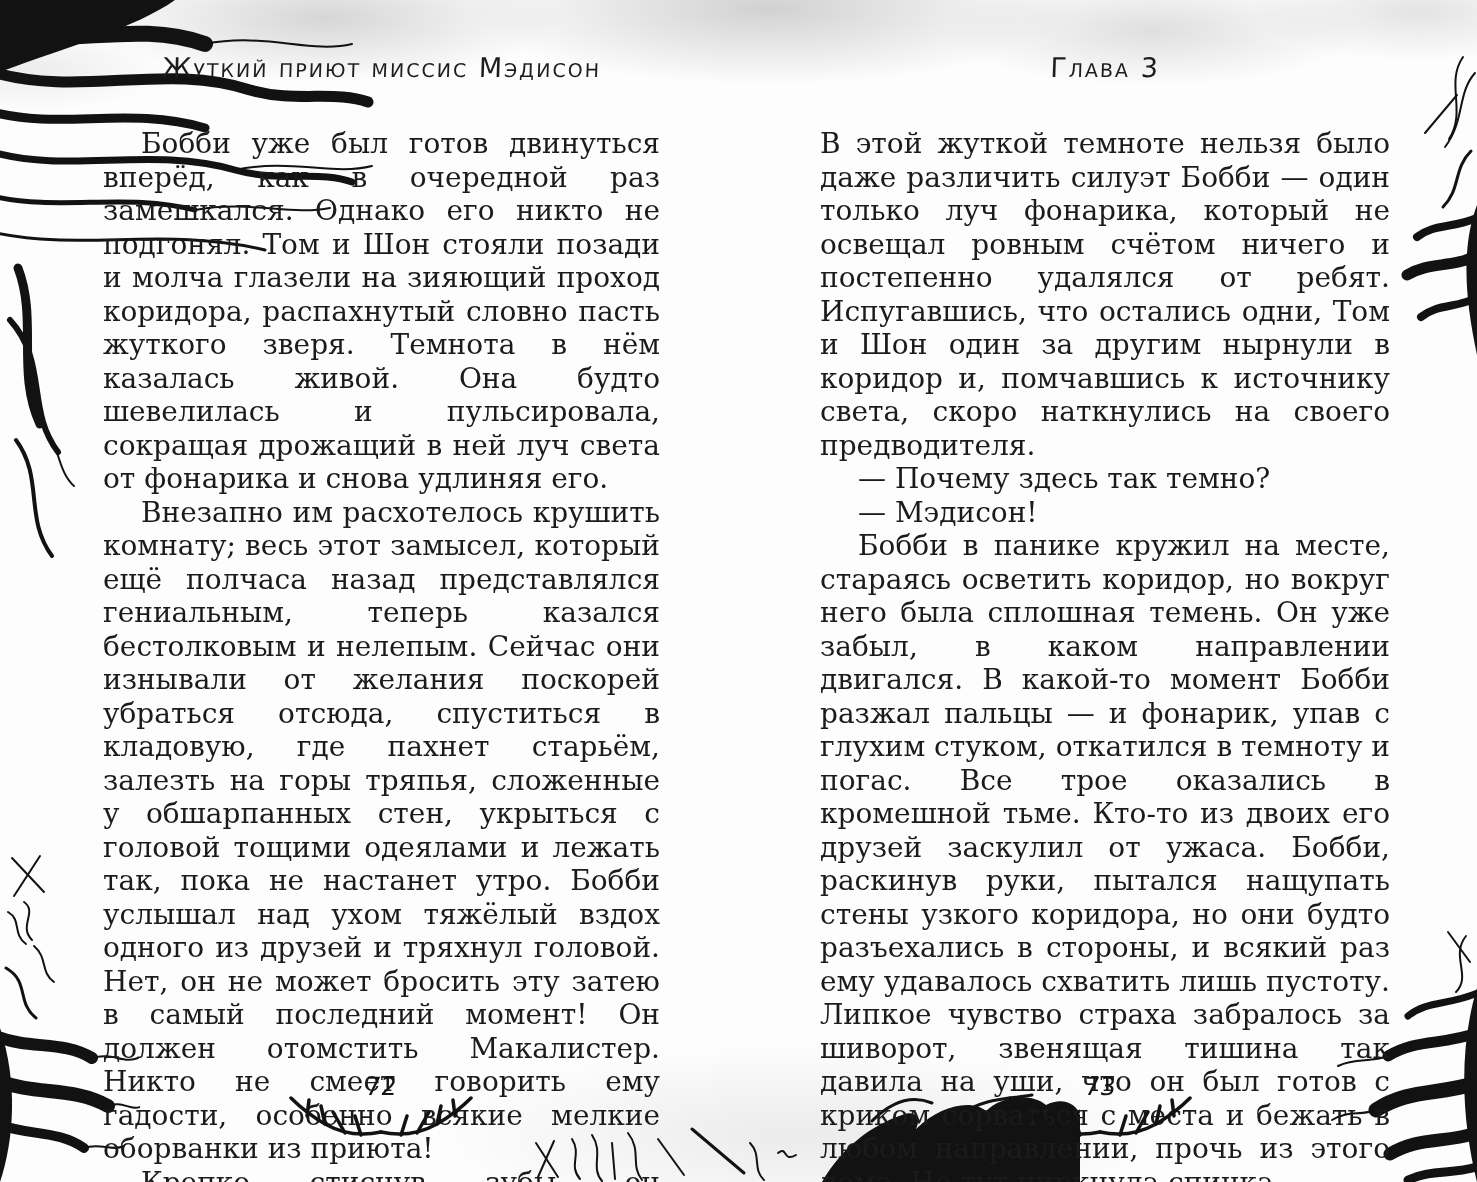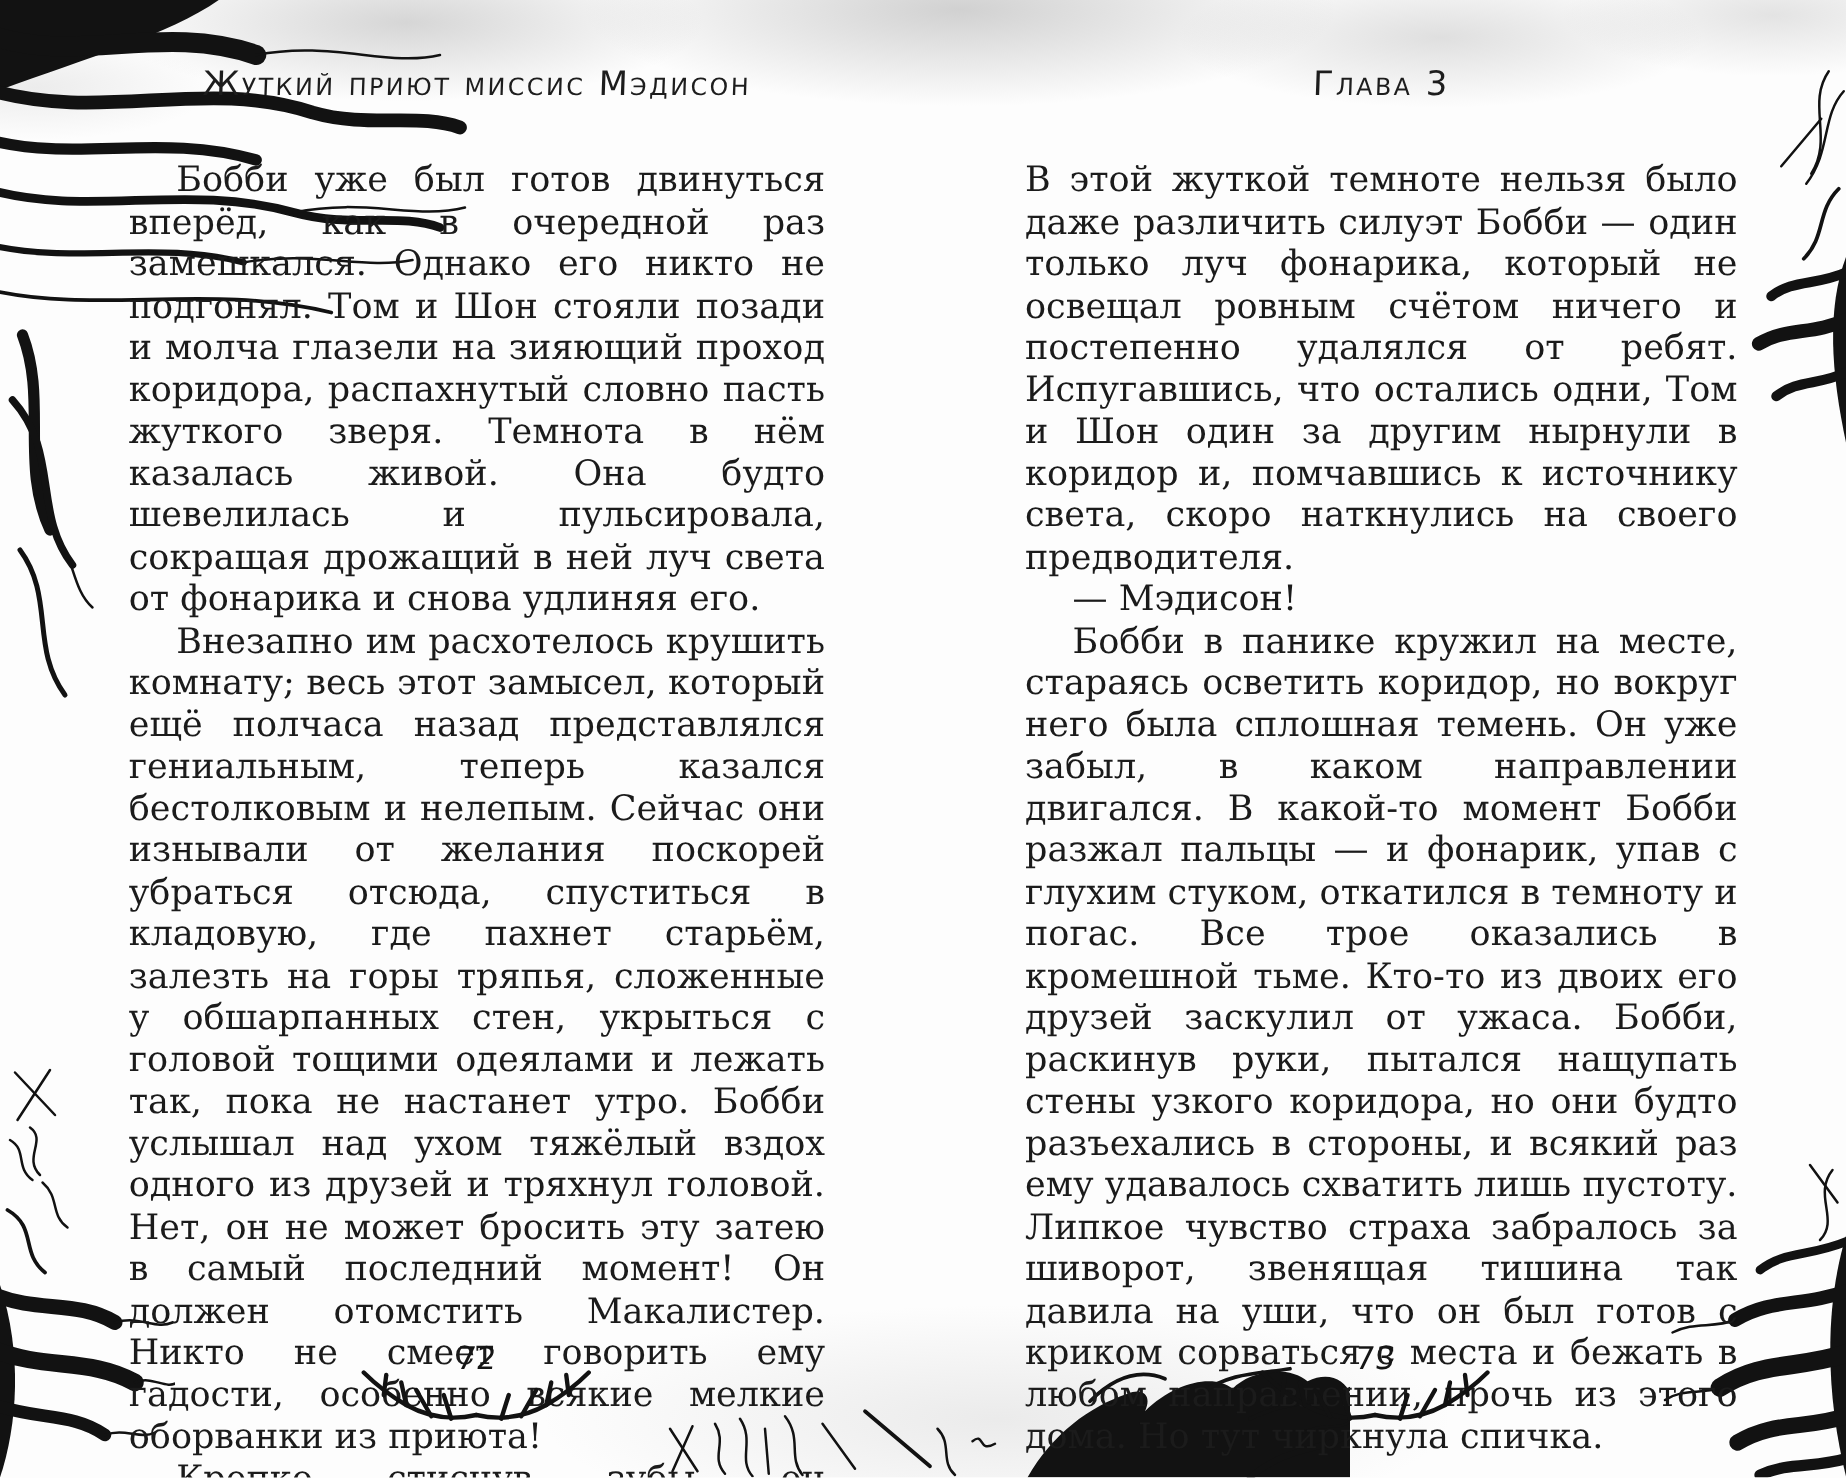--- a/index.html
+++ b/index.html
@@ -73,20 +73,21 @@
 <div class="running-head head-right">Глава 3</div>
 
 <div class="text-col col-left">
   <p>Бобби уже был готов двинуться вперёд, как в очередной раз замешкался. Однако его никто не подгонял. Том и Шон стояли позади и молча глазели на зияющий проход коридора, распахнутый словно пасть жуткого зверя. Темнота в нём казалась живой. Она будто шевелилась и пульсировала, сокращая дрожащий в ней луч света от фонарика и снова удлиняя его.</p>
   <p>Внезапно им расхотелось крушить комнату; весь этот замысел, который ещё полчаса назад представлялся гениальным, теперь казался бестолковым и нелепым. Сейчас они изнывали от желания поскорей убраться отсюда, спуститься в кладовую, где пахнет старьём, залезть на горы тряпья, сложенные у обшарпанных стен, укрыться с головой тощими одеялами и лежать так, пока не настанет утро. Бобби услышал над ухом тяжёлый вздох одного из друзей и тряхнул головой. Нет, он не может бросить эту затею в самый последний момент! Он должен отомстить Макалистер. Никто не смеет говорить ему гадости, особенно всякие мелкие оборванки из приюта!</p>
   <p>Крепко стиснув зубы, он скользнул вперёд, и друзья тут же потеряли его из виду.</p>
 </div>
 
 <div class="text-col col-right">
   <p class="no-indent">В этой жуткой темноте нельзя было даже различить силуэт Бобби — один только луч фонарика, который не освещал ровным счётом ничего и постепенно удалялся от ребят. Испугавшись, что остались одни, Том и Шон один за другим нырнули в коридор и, помчавшись к источнику света, скоро наткнулись на своего предводителя.</p>
+  <p>— Почему здесь так темно?</p>
   <p>— Мэдисон!</p>
   <p>Бобби в панике кружил на месте, стараясь осветить коридор, но вокруг него была сплошная темень. Он уже забыл, в каком направлении двигался. В какой-то момент Бобби разжал пальцы — и фонарик, упав с глухим стуком, откатился в темноту и погас. Все трое оказались в кромешной тьме. Кто-то из двоих его друзей заскулил от ужаса. Бобби, раскинув руки, пытался нащупать стены узкого коридора, но они будто разъехались в стороны, и всякий раз ему удавалось схватить лишь пустоту. Липкое чувство страха забралось за шиворот, звенящая тишина так давила на уши, что он был готов с криком сорваться с места и бежать в любом направлении, прочь из этого дома. Но тут чиркнула спичка.</p>
 </div>
 
 <div class="pagenum-wrap wrap-left">
   <div class="pagenum">72</div>
   <svg class="antler-svg" viewBox="0 0 220 46">
     <g stroke="#121212" stroke-width="3.5" fill="none" stroke-linecap="round">
       <path d="M110 40 C92 44 72 42 54 32 C42 25 30 16 20 6"></path>
       <path d="M110 40 C128 44 148 42 166 32 C178 25 190 16 200 6"></path>

